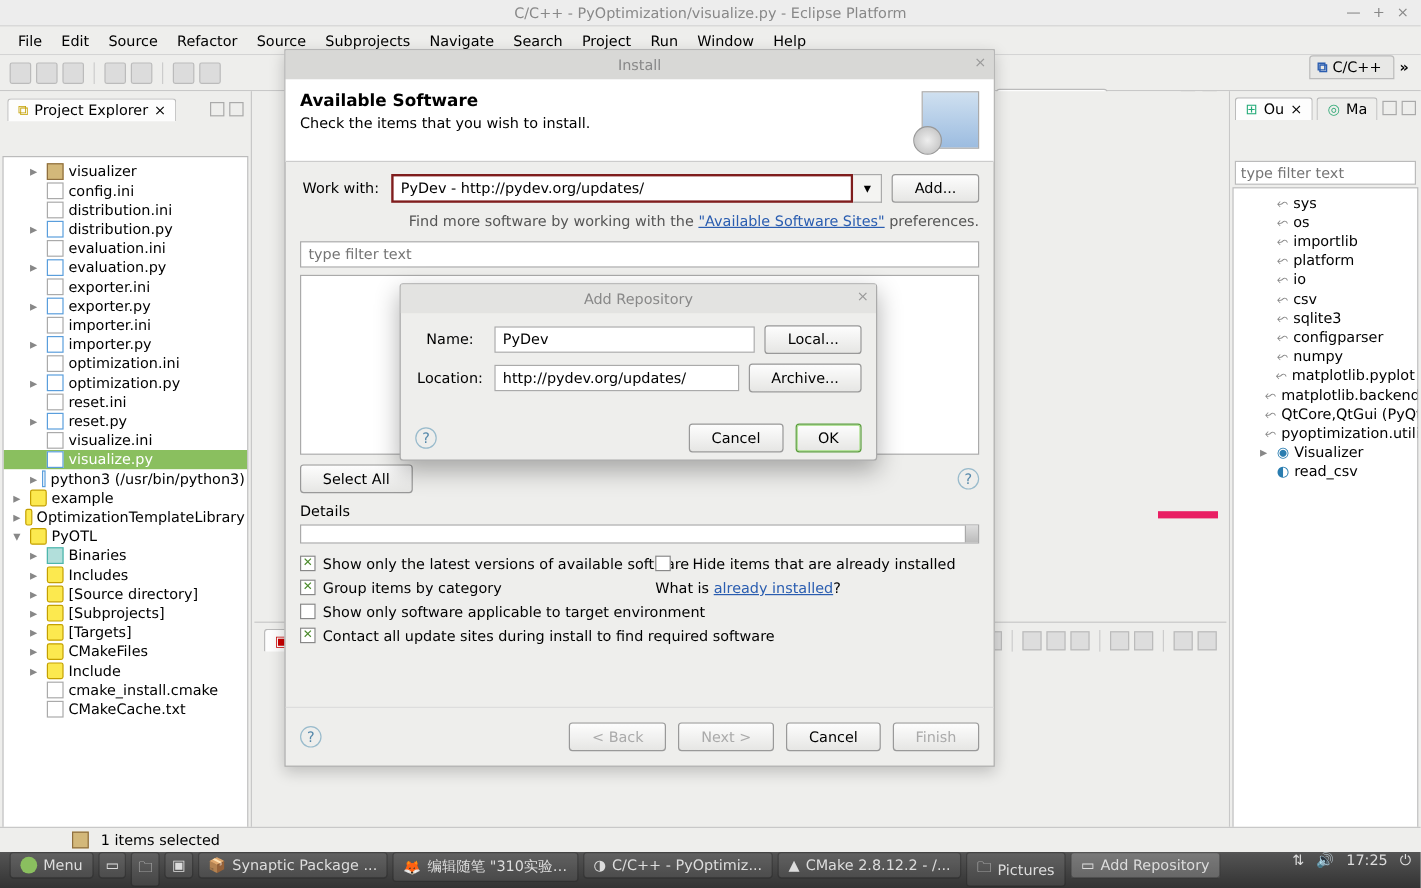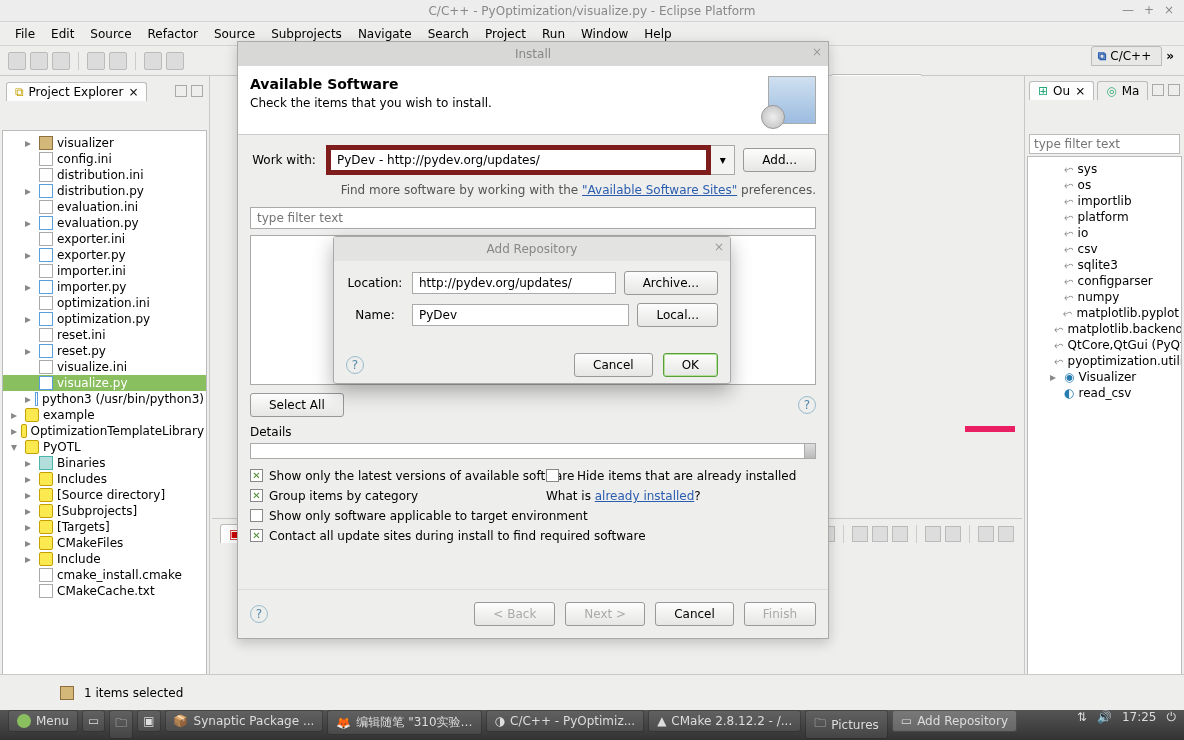--- a/index.html
+++ b/index.html
@@ -23,21 +23,21 @@
 .tn.l1{padding-left:8px;}
 .tn.l2{padding-left:22px;}
 .tn .arrow{width:10px; color:#888;}
 .tn .fic{width:14px;height:14px; display:inline-block;}
 .ic-folder{background:#fce94f;border:1px solid #c4a000;border-radius:2px;}
 .ic-ini{background:#fff;border:1px solid #aaa;}
 .ic-py{background:#fff;border:1px solid #5a9edc;}
 .ic-pkg{background:#d3b87a;border:1px solid #8f6f3f;}
 .ic-bin{background:#b2dfdb;border:1px solid #4db6ac;}
 .tn.sel{background:#8abf5f;color:#fff;}
-.status{position:absolute; bottom:30px; left:0; right:0; height:36px; background:#eeeeec; border-top:1px solid #c8c8c8; display:flex; align-items:center; padding:0 20px 0 60px; gap:10px;}
+.status{position:absolute; bottom:30px; left:0; right:0; height:21px; background:#eeeeec; border-top:1px solid #c8c8c8; display:flex; align-items:center; padding:0 20px 0 60px; gap:10px;}
 .taskbar{position:absolute; bottom:0; left:0; right:0; height:30px; background:linear-gradient(#555,#333);color:#ddd; display:flex; align-items:flex-start; padding:0 8px; gap:4px;}
 .taskbar .tbtn{padding:3px 8px; background:rgba(255,255,255,.08); border:1px solid rgba(0,0,0,.3); border-radius:3px; display:flex; align-items:center; gap:5px; font-size:11px;}
 .taskbar .tbtn.active{background:rgba(255,255,255,.22);}
 .taskbar .tray{margin-left:auto; display:flex; gap:10px; align-items:center;}
 .right{margin-left:auto; width:160px; border-left:1px solid #c8c8c8; display:flex; flex-direction:column;}
 .right-head{height:28px; display:flex; align-items:center; justify-content:space-between; padding:3px 4px;}
 .right-mini{height:28px; display:flex; justify-content:flex-end; gap:5px; padding:3px 8px;}
 .right-filter{margin:2px 4px;}
 .right-filter input{width:100%; padding:2px 4px; border:1px solid #bbb;}
 .rtree{flex:1; background:#fff; border:1px solid #bbb; margin:0 2px; overflow:hidden; padding-top:4px;}
@@ -49,21 +49,21 @@
 .dlg-title{height:24px; background:#d8d8d6; display:flex; align-items:center; justify-content:center; color:#888; position:relative;}
 .dlg-title .dclose{position:absolute; right:6px; top:3px; color:#999; cursor:pointer;}
 .dlg-head{background:#fff; border-bottom:1px solid #ccc; padding:10px 12px; display:flex; justify-content:space-between; align-items:flex-start;}
 .dlg-head h3{font-size:14px; font-weight:bold; margin-bottom:4px;}
 .dlg-head .himg{width:48px;height:48px;background:linear-gradient(#cfe0f0,#9cbce0);border:1px solid #aaa;position:relative;}
 .dlg-head .himg::after{content:""; position:absolute; left:-8px; bottom:-6px; width:22px; height:22px; border-radius:50%; background:radial-gradient(#eee,#bbb); border:1px solid #999;}
 .dlg-body{padding:10px 12px;}
 .row{display:flex; align-items:center; gap:8px; margin-bottom:8px;}
 .row label{width:68px;text-align:center;}
 .combo{flex:1; display:flex;}
-.combo input{flex:1; padding:3px 6px; border:5px solid #7f1d1d; background:#fff;}
+.combo input{flex:1; padding:3px 6px; border:2px solid #7f1d1d; background:#fff;}
 .combo .cbtn{width:24px; border:1px solid #aaa; background:#f4f4f2; border-left:none; display:flex; align-items:center; justify-content:center;}
 .btn{padding:4px 18px; border:1px solid #999; background:linear-gradient(#fdfdfd,#e6e6e4); border-radius:3px; cursor:pointer;}
 .btn-default{border:1px solid #5a9e3c; box-shadow:inset 0 0 0 1px #b4e29a;}
 .hint{text-align:right; font-size:11px; color:#555; margin-bottom:10px;}
 .hint a{color:#2a5db0; text-decoration:underline;}
 .filter{width:100%; padding:3px 6px; border:1px solid #aaa; color:#999; background:#fff;}
 .swlist{height:150px; background:#fff; border:1px solid #aaa; margin-top:6px;}
 .sel-desel{display:flex; gap:6px; margin-top:8px; align-items:center;}
 .details-lbl{margin-top:8px;}
 .details-box{height:16px; background:#fff; border:1px solid #aaa; margin:4px 0 10px 0; position:relative;}
@@ -524,28 +524,28 @@
   </div>
 </div>
 
 <div class="dlg-repo">
   <div class="dlg-title">
     <span>Add Repository</span>
     <span class="dclose">×</span>
   </div>
   <div class="repo-body">
     <div class="row">
+      <label>Name:</label>
+      <input value="PyDev" style="">
+      <button class="btn">Local...</button>
+    </div>
+    <div class="row">
       <label>Location:</label>
       <input value="http://pydev.org/updates/" style="">
       <button class="btn">Archive...</button>
-    </div>
-    <div class="row">
-      <label>Name:</label>
-      <input value="PyDev" style="">
-      <button class="btn">Local...</button>
     </div>
   </div>
   <div class="repo-foot">
     <div class="help-round">?</div>
     <div style="flex:1"></div>
     <button class="btn">Cancel</button>
     <button class="btn btn-default">OK</button>
   </div>
 </div>
 

